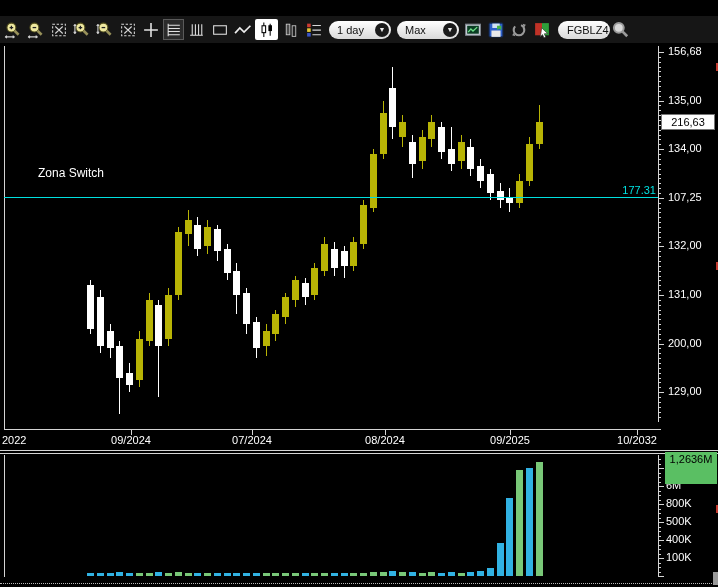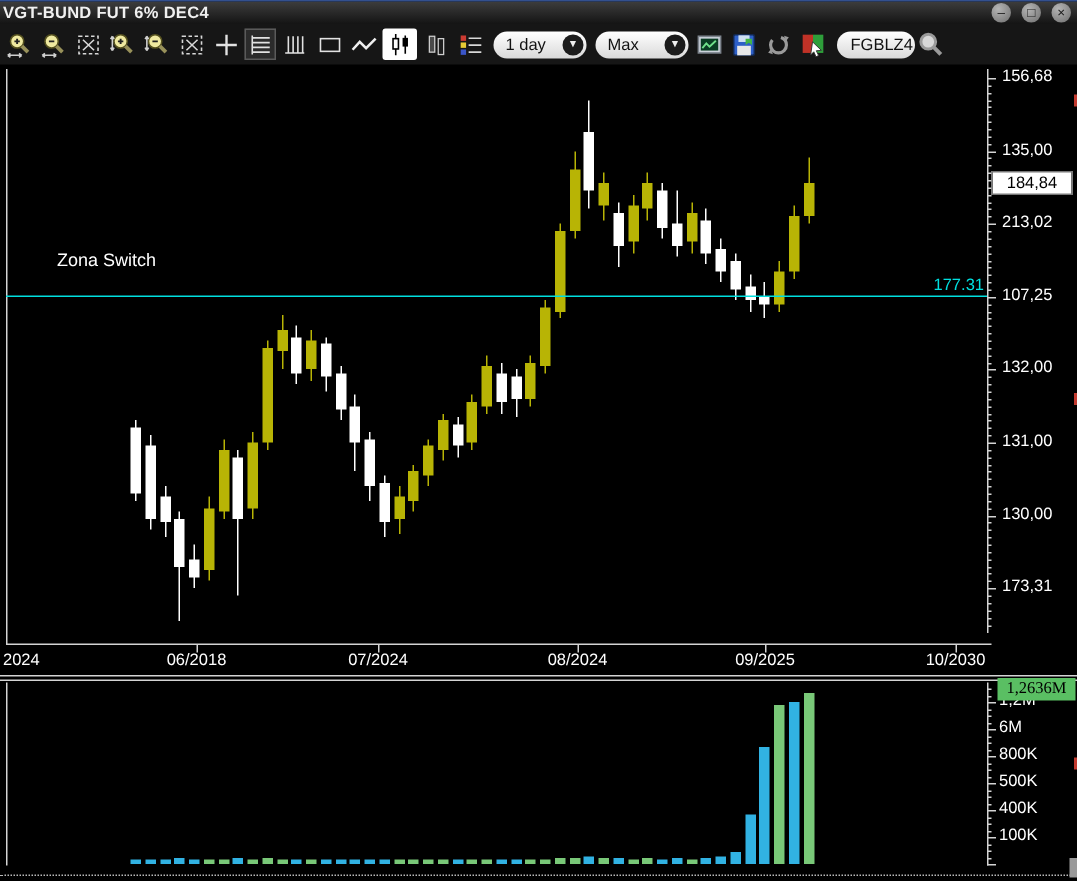--- a/index.html
+++ b/index.html
@@ -36,28 +36,20 @@
   .volbadge{position:absolute;color:#000;font-size:11px;text-align:center;line-height:15px;z-index:5;}
   .annot{position:absolute;color:#fff;font-size:12px;}
   .corner{position:absolute;background:#9a9a9a;}
   .edgemark{position:absolute;background:#c23a2f;width:2px;height:8px;right:0;}
 </style>
 </head>
 <body>
 
 <div id="app">
 
-  <div class="titlebar">
-    <span class="title">VGT-BUND FUT 6% DEC4</span>
-    <div class="winbtns">
-      <span class="wb">–</span>
-      <span class="wb">□</span>
-      <span class="wb">×</span>
-    </div>
-  </div>
 
   <div class="toolbar">
     <span class="tb">
         <svg width="18" height="18" viewBox="0 0 17 17">
           <circle cx="7" cy="6.2" r="4.2" fill="#efe9a0" stroke="#55511f"></circle>
           <line x1="10" y1="9.2" x2="13.8" y2="13" stroke="#98915a" stroke-width="2.4"></line>
           <path d="M5.3 6.2h3.4M7 4.5v3.4" stroke="#222" stroke-width="1.2" fill="none"></path>
           <path d="M1 15h9M1 15l1.8-1.2M1 15l1.8 1.2M10 15l-1.8-1.2M10 15l-1.8 1.2" stroke="#cfcfcf" fill="none"></path>
         </svg>
       </span>
@@ -421,26 +413,26 @@
       <div style="position: absolute; left: 658px; top: 86px; width: 3px; height: 1px; background: rgb(212, 212, 212);"></div>
       <div style="position: absolute; left: 658px; top: 81px; width: 3px; height: 1px; background: rgb(212, 212, 212);"></div>
       <div style="position: absolute; left: 658px; top: 76px; width: 3px; height: 1px; background: rgb(212, 212, 212);"></div>
       <div style="position: absolute; left: 658px; top: 71px; width: 3px; height: 1px; background: rgb(212, 212, 212);"></div>
       <div style="position: absolute; left: 658px; top: 67px; width: 3px; height: 1px; background: rgb(212, 212, 212);"></div>
       <div style="position: absolute; left: 658px; top: 62px; width: 3px; height: 1px; background: rgb(212, 212, 212);"></div>
       <div style="position: absolute; left: 658px; top: 57px; width: 3px; height: 1px; background: rgb(212, 212, 212);"></div>
       <div style="position: absolute; left: 658px; top: 52px; width: 6px; height: 1px; background: rgb(212, 212, 212);"></div>
       <div style="position: absolute; left: 668px; top: 45px; color: rgb(255, 255, 255); font: 11px &quot;Liberation Sans&quot;, sans-serif;">156,68</div>
       <div style="position: absolute; left: 668px; top: 93.6px; color: rgb(255, 255, 255); font: 11px &quot;Liberation Sans&quot;, sans-serif;">135,00</div>
-      <div style="position: absolute; left: 668px; top: 142.2px; color: rgb(255, 255, 255); font: 11px &quot;Liberation Sans&quot;, sans-serif;">213,02</div>
+      <div style="position: absolute; left: 668px; top: 142.2px; color: rgb(255, 255, 255); font: 11px &quot;Liberation Sans&quot;, sans-serif;">134,00</div>
       <div style="position: absolute; left: 668px; top: 190.8px; color: rgb(255, 255, 255); font: 11px &quot;Liberation Sans&quot;, sans-serif;">107,25</div>
       <div style="position: absolute; left: 668px; top: 239.4px; color: rgb(255, 255, 255); font: 11px &quot;Liberation Sans&quot;, sans-serif;">132,00</div>
       <div style="position: absolute; left: 668px; top: 288px; color: rgb(255, 255, 255); font: 11px &quot;Liberation Sans&quot;, sans-serif;">131,00</div>
-      <div style="position: absolute; left: 668px; top: 336.6px; color: rgb(255, 255, 255); font: 11px &quot;Liberation Sans&quot;, sans-serif;">130,00</div>
-      <div style="position: absolute; left: 668px; top: 385.2px; color: rgb(255, 255, 255); font: 11px &quot;Liberation Sans&quot;, sans-serif;">173,31</div>
+      <div style="position: absolute; left: 668px; top: 336.6px; color: rgb(255, 255, 255); font: 11px &quot;Liberation Sans&quot;, sans-serif;">200,00</div>
+      <div style="position: absolute; left: 668px; top: 385.2px; color: rgb(255, 255, 255); font: 11px &quot;Liberation Sans&quot;, sans-serif;">129,00</div>
       <div style="position: absolute; left: 658px; top: 576px; width: 6px; height: 1px; background: rgb(212, 212, 212);"></div>
       <div style="position: absolute; left: 658px; top: 572px; width: 3px; height: 1px; background: rgb(212, 212, 212);"></div>
       <div style="position: absolute; left: 658px; top: 567px; width: 3px; height: 1px; background: rgb(212, 212, 212);"></div>
       <div style="position: absolute; left: 658px; top: 563px; width: 3px; height: 1px; background: rgb(212, 212, 212);"></div>
       <div style="position: absolute; left: 658px; top: 558px; width: 6px; height: 1px; background: rgb(212, 212, 212);"></div>
       <div style="position: absolute; left: 658px; top: 554px; width: 3px; height: 1px; background: rgb(212, 212, 212);"></div>
       <div style="position: absolute; left: 658px; top: 549px; width: 3px; height: 1px; background: rgb(212, 212, 212);"></div>
       <div style="position: absolute; left: 658px; top: 545px; width: 3px; height: 1px; background: rgb(212, 212, 212);"></div>
       <div style="position: absolute; left: 658px; top: 540px; width: 6px; height: 1px; background: rgb(212, 212, 212);"></div>
       <div style="position: absolute; left: 658px; top: 536px; width: 3px; height: 1px; background: rgb(212, 212, 212);"></div>
@@ -460,30 +452,30 @@
       <div style="position: absolute; left: 658px; top: 473px; width: 3px; height: 1px; background: rgb(212, 212, 212);"></div>
       <div style="position: absolute; left: 658px; top: 468px; width: 6px; height: 1px; background: rgb(212, 212, 212);"></div>
       <div style="position: absolute; left: 658px; top: 464px; width: 3px; height: 1px; background: rgb(212, 212, 212);"></div>
       <div style="position: absolute; left: 658px; top: 459px; width: 3px; height: 1px; background: rgb(212, 212, 212);"></div>
       <div style="position: absolute; left: 666px; top: 461px; color: rgb(255, 255, 255); font: 11px &quot;Liberation Sans&quot;, sans-serif;">1,2M</div>
       <div style="position: absolute; left: 666px; top: 479px; color: rgb(255, 255, 255); font: 11px &quot;Liberation Sans&quot;, sans-serif;">6M</div>
       <div style="position: absolute; left: 666px; top: 497px; color: rgb(255, 255, 255); font: 11px &quot;Liberation Sans&quot;, sans-serif;">800K</div>
       <div style="position: absolute; left: 666px; top: 515px; color: rgb(255, 255, 255); font: 11px &quot;Liberation Sans&quot;, sans-serif;">500K</div>
       <div style="position: absolute; left: 666px; top: 533px; color: rgb(255, 255, 255); font: 11px &quot;Liberation Sans&quot;, sans-serif;">400K</div>
       <div style="position: absolute; left: 666px; top: 551px; color: rgb(255, 255, 255); font: 11px &quot;Liberation Sans&quot;, sans-serif;">100K</div>
-      <div style="position: absolute; left: 2px; top: 434px; color: rgb(255, 255, 255); font: 11px &quot;Liberation Sans&quot;, sans-serif; white-space: nowrap;">2024</div>
+      <div style="position: absolute; left: 2px; top: 434px; color: rgb(255, 255, 255); font: 11px &quot;Liberation Sans&quot;, sans-serif; white-space: nowrap;">2022</div>
       <div style="position: absolute; left: 131px; top: 430px; width: 1px; height: 5px; background: rgb(212, 212, 212);"></div>
-      <div style="position: absolute; left: 131px; top: 434px; color: rgb(255, 255, 255); font: 11px &quot;Liberation Sans&quot;, sans-serif; white-space: nowrap; transform: translateX(-50%);">06/2018</div>
+      <div style="position: absolute; left: 131px; top: 434px; color: rgb(255, 255, 255); font: 11px &quot;Liberation Sans&quot;, sans-serif; white-space: nowrap; transform: translateX(-50%);">09/2024</div>
       <div style="position: absolute; left: 252px; top: 430px; width: 1px; height: 5px; background: rgb(212, 212, 212);"></div>
       <div style="position: absolute; left: 252px; top: 434px; color: rgb(255, 255, 255); font: 11px &quot;Liberation Sans&quot;, sans-serif; white-space: nowrap; transform: translateX(-50%);">07/2024</div>
       <div style="position: absolute; left: 385px; top: 430px; width: 1px; height: 5px; background: rgb(212, 212, 212);"></div>
       <div style="position: absolute; left: 385px; top: 434px; color: rgb(255, 255, 255); font: 11px &quot;Liberation Sans&quot;, sans-serif; white-space: nowrap; transform: translateX(-50%);">08/2024</div>
       <div style="position: absolute; left: 510px; top: 430px; width: 1px; height: 5px; background: rgb(212, 212, 212);"></div>
       <div style="position: absolute; left: 510px; top: 434px; color: rgb(255, 255, 255); font: 11px &quot;Liberation Sans&quot;, sans-serif; white-space: nowrap; transform: translateX(-50%);">09/2025</div>
       <div style="position: absolute; left: 637px; top: 430px; width: 1px; height: 5px; background: rgb(212, 212, 212);"></div>
-      <div style="position: absolute; left: 637px; top: 434px; color: rgb(255, 255, 255); font: 11px &quot;Liberation Sans&quot;, sans-serif; white-space: nowrap; transform: translateX(-50%);">10/2030</div>
+      <div style="position: absolute; left: 637px; top: 434px; color: rgb(255, 255, 255); font: 11px &quot;Liberation Sans&quot;, sans-serif; white-space: nowrap; transform: translateX(-50%);">10/2032</div>
     </div>
 
   <div class="annot" style="left:38px;top:166px;">Zona Switch</div>
   <div class="hlinelbl" id="hline-label" style="left: 598px; width: 58px; top: 184px; color: rgb(0, 224, 224);">177.31</div>
-  <div class="pricebox" id="last-price-box" style="left: 661px; width: 54px; height: 16px; top: 114px;">184,84</div>
-  <div class="volbadge" id="vol-badge" style="left: 665px; width: 52px; height: 15px; top: 452px; background: rgb(90, 191, 99); font-family: Liberation Serif, serif;">1,2636M</div>
+  <div class="pricebox" id="last-price-box" style="left: 661px; width: 54px; height: 16px; top: 114px;">216,63</div>
+  <div class="volbadge" id="vol-badge" style="left: 665px; width: 52px; height: 32px; top: 452px; background: rgb(90, 191, 99);">1,2636M</div>
 </div>
 
 </body></html>

